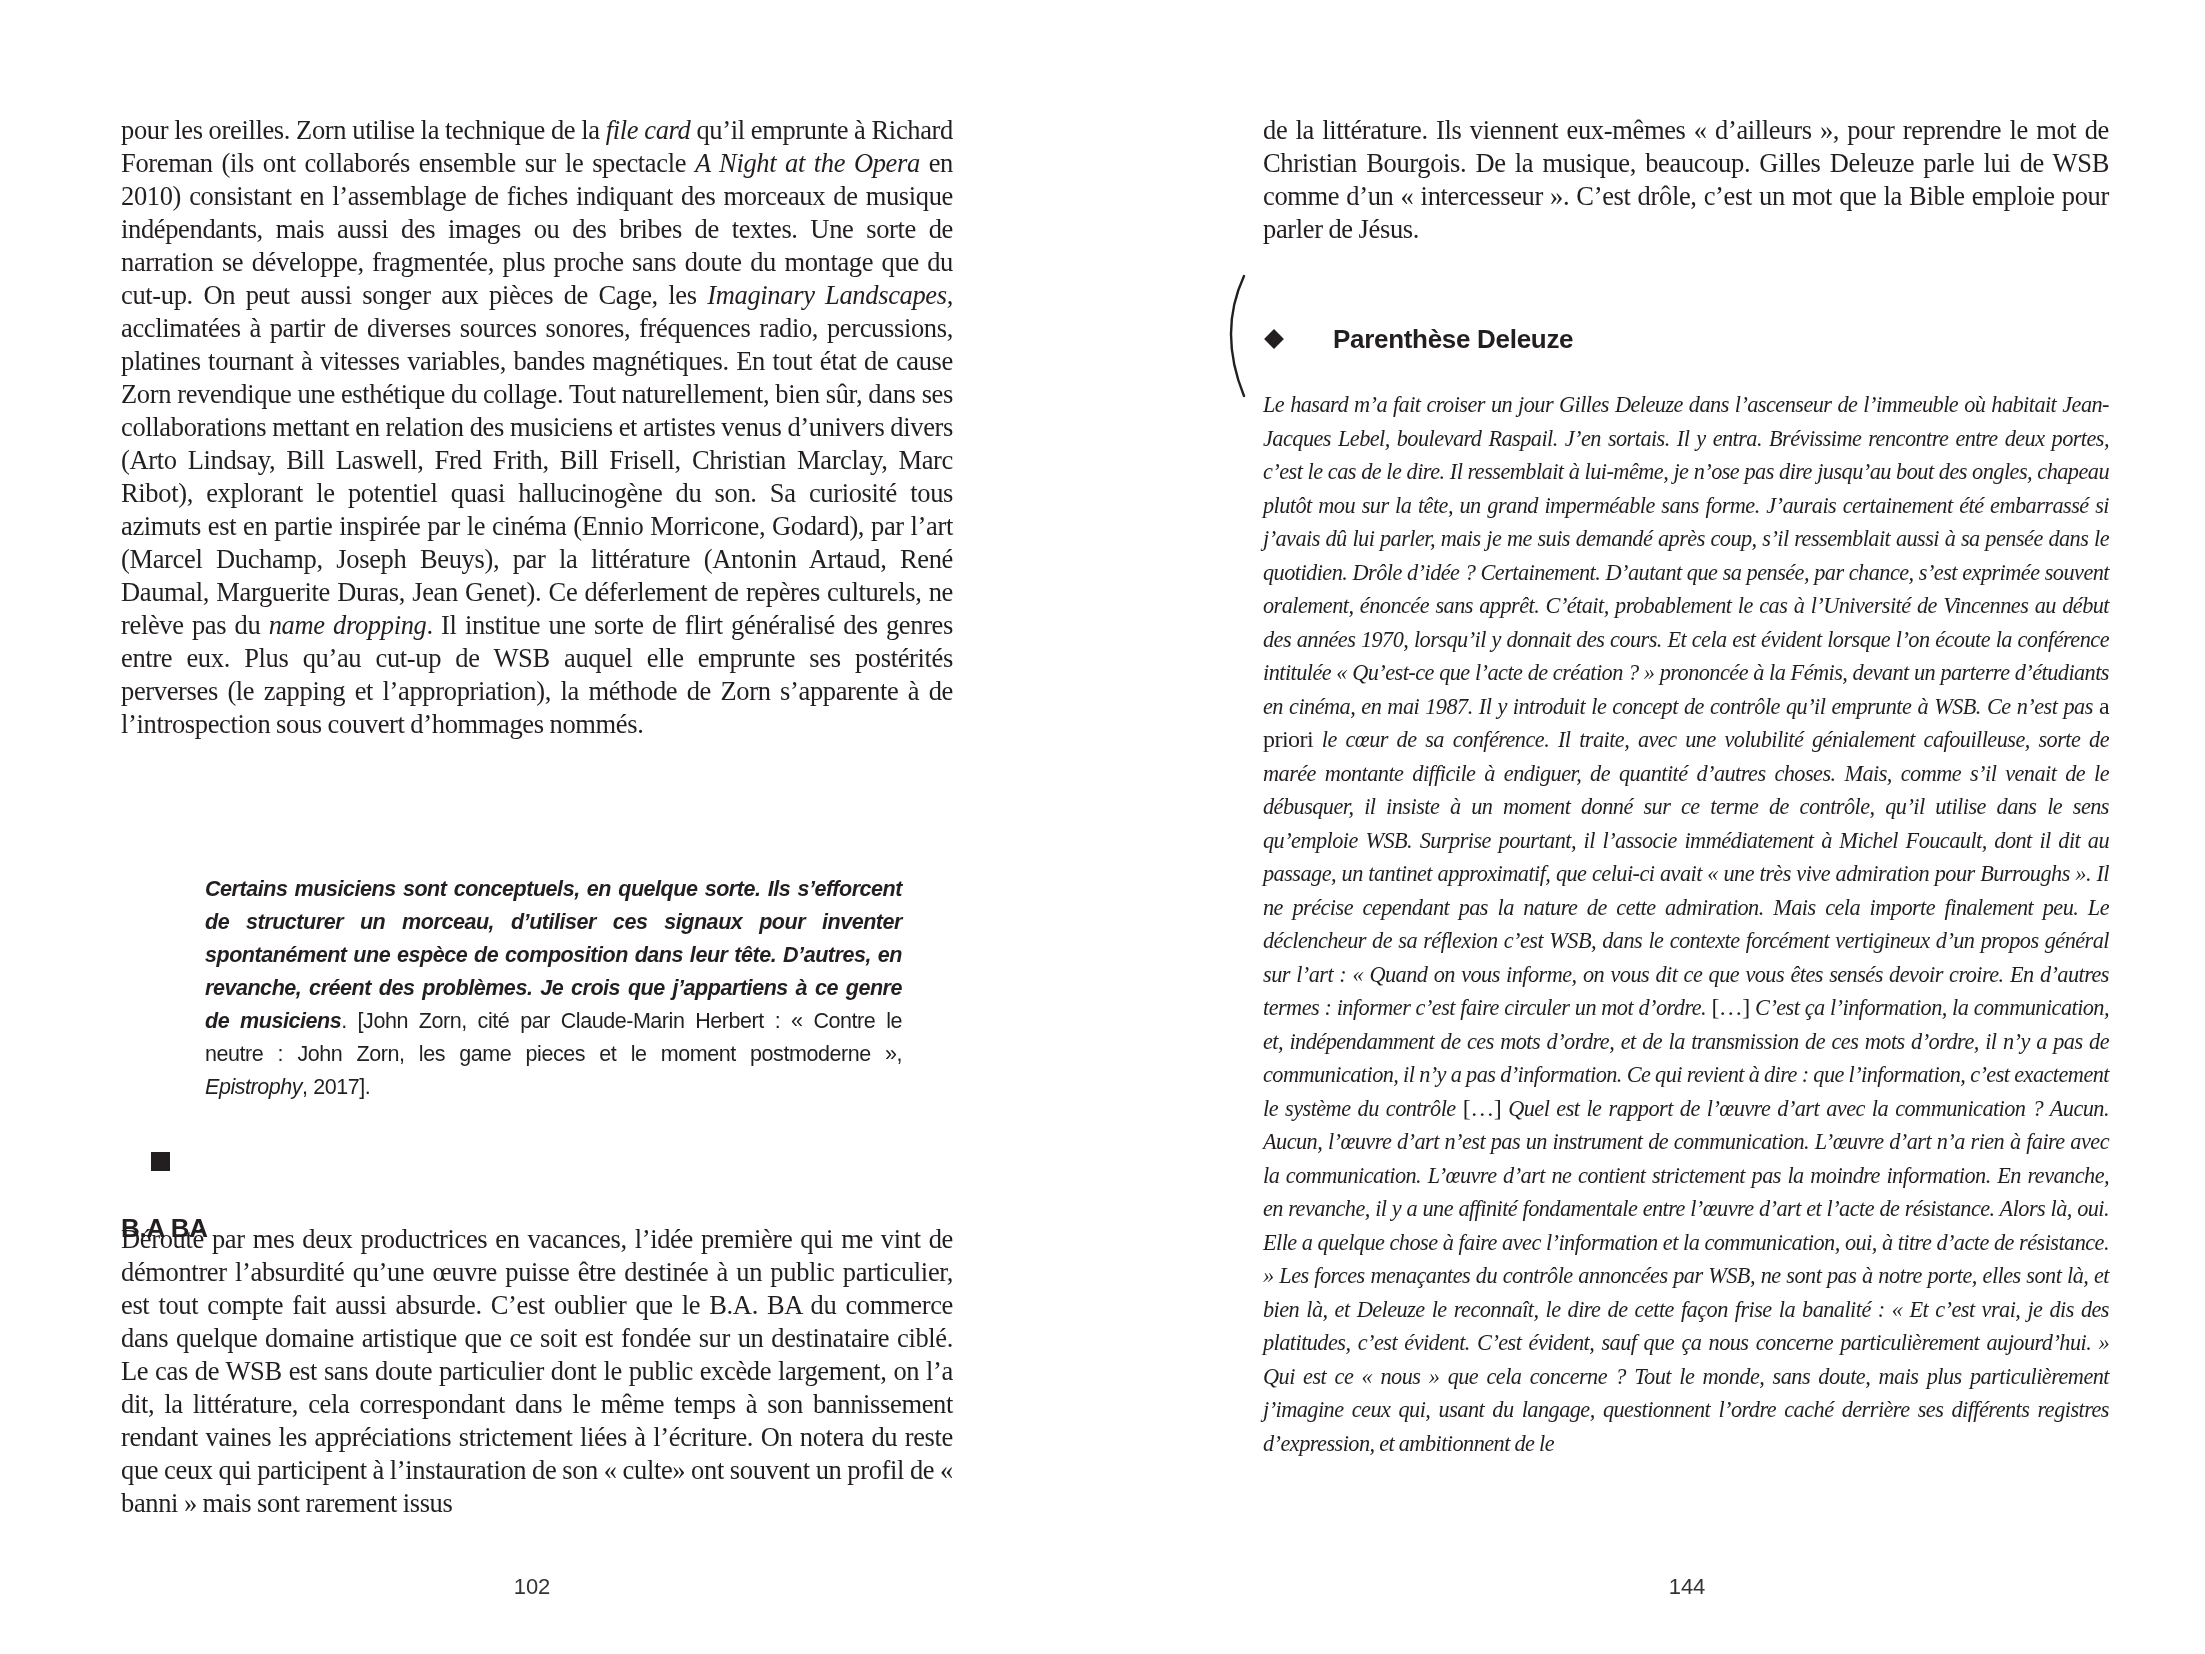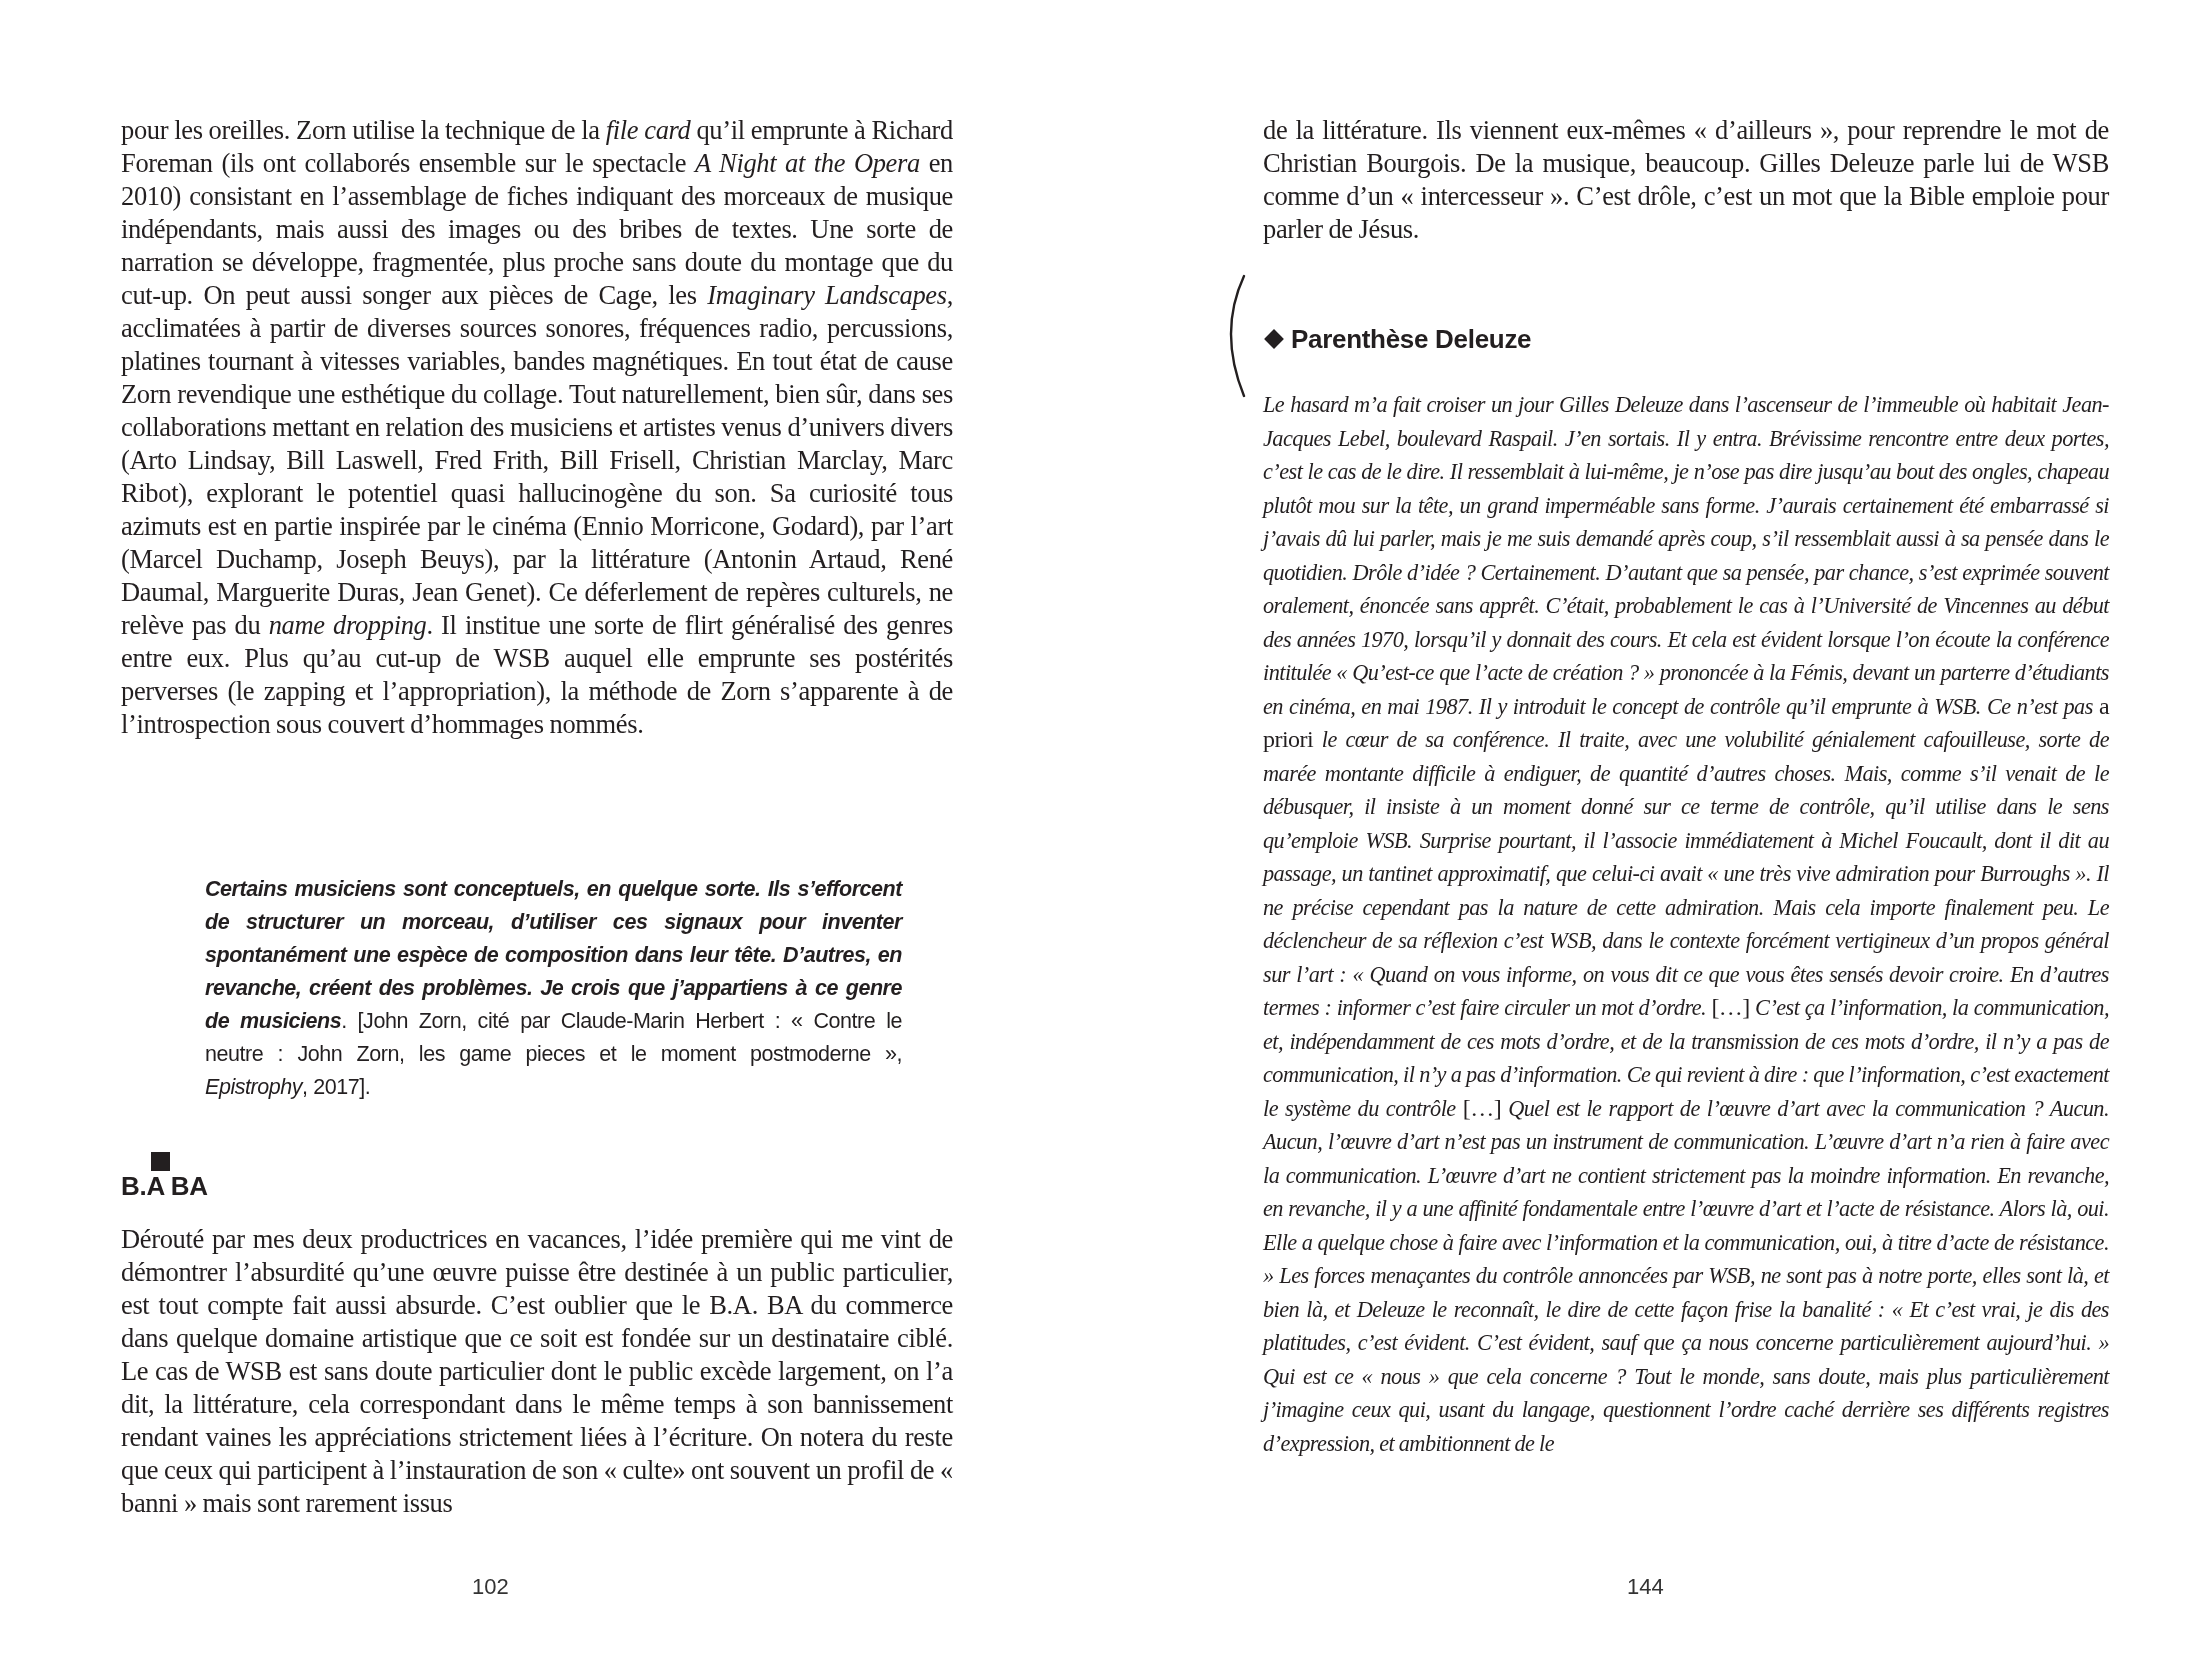--- a/index.html
+++ b/index.html
@@ -30,42 +30,42 @@
     font-size: 21.5px; line-height: 33px; text-align: justify; text-align-last: left;
     margin: 17px; letter-spacing: -0.45px;
   }
   .quote .bi { font-weight: bold; font-style: italic; }
   .quote .it { font-style: italic; }
 
   .section-heading {
     position: absolute; margin: 0;
     font-family: "Liberation Sans", "DejaVu Sans", sans-serif;
     font-weight: bold; font-size: 26px; line-height: 30px;
-    display: flex; align-items: center; letter-spacing: -0.3px;
+    display: flex; align-items: center; letter-spacing: -0.3px; gap: 42px;
   }
   #heading-baba { left: 121px; top: 1152px; flex-direction: column; }
   #heading-deleuze { left: 161px; top: 324px; }
   .square-icon { display: inline-block; width: 19px; height: 19px; background: #231f20; margin-right: 8px; }
   .diamond-icon { display: inline-block; width: 14px; height: 14px; background: #231f20; transform: rotate(45deg); margin: 0 10px 0 4px; }
 
   #left-baba-paragraph { left: 121px; top: 1223px; width: 832px; }
 
   .italic-block {
     position: absolute; left: 161px; top: 388px; width: 846px;
     font-family: "Liberation Serif", "DejaVu Serif", serif;
     font-style: italic; font-size: 22.3px; line-height: 33.5px;
     text-align: justify; text-align-last: left; margin: 0;
     letter-spacing: -0.55px; word-spacing: -0.4px;
   }
   .italic-block .rm { font-style: normal; font-size: 24px; }
 
   .bracket { position: absolute; left: 116px; top: 272px; width: 30px; height: 130px; }
 
   .page-number {
-    position: absolute; top: 1574px; width: 120px; 
+    position: absolute; top: 1574px; width: 120px; text-align: center;
     font-family: "Liberation Sans", "DejaVu Sans", sans-serif;
     font-size: 22px; color: #333;
   }
   #page-number-left { left: 472px; }
   #page-number-right { left: 525px; }
 </style>
 </head>
 <body>
 
 <div class="page" id="page-left">

